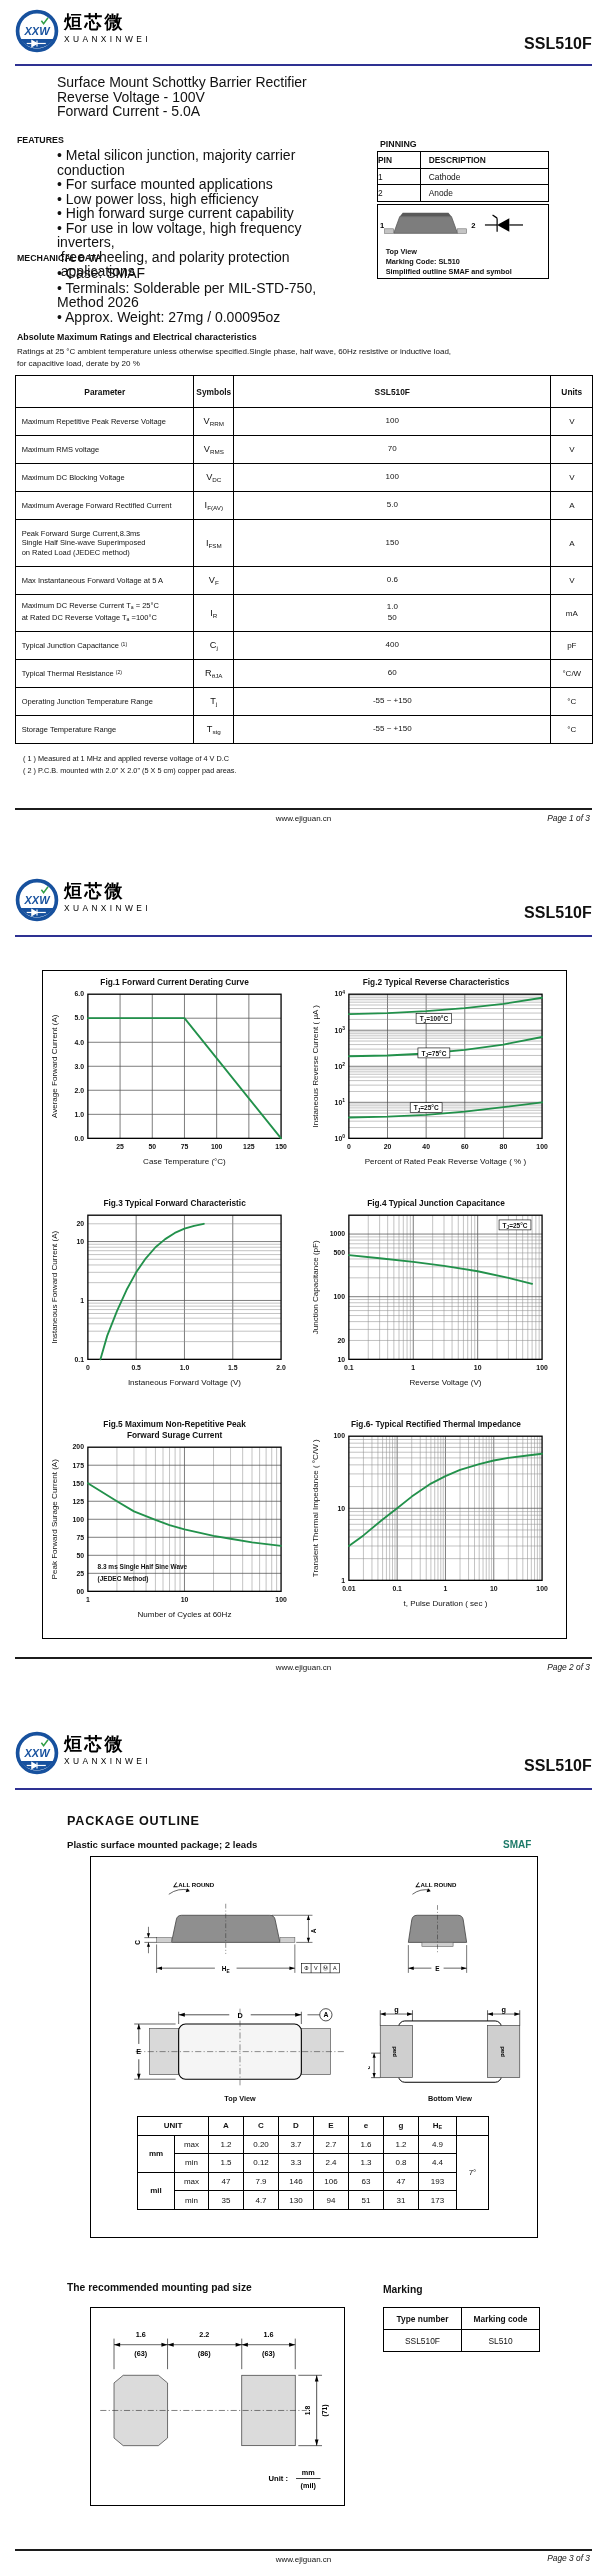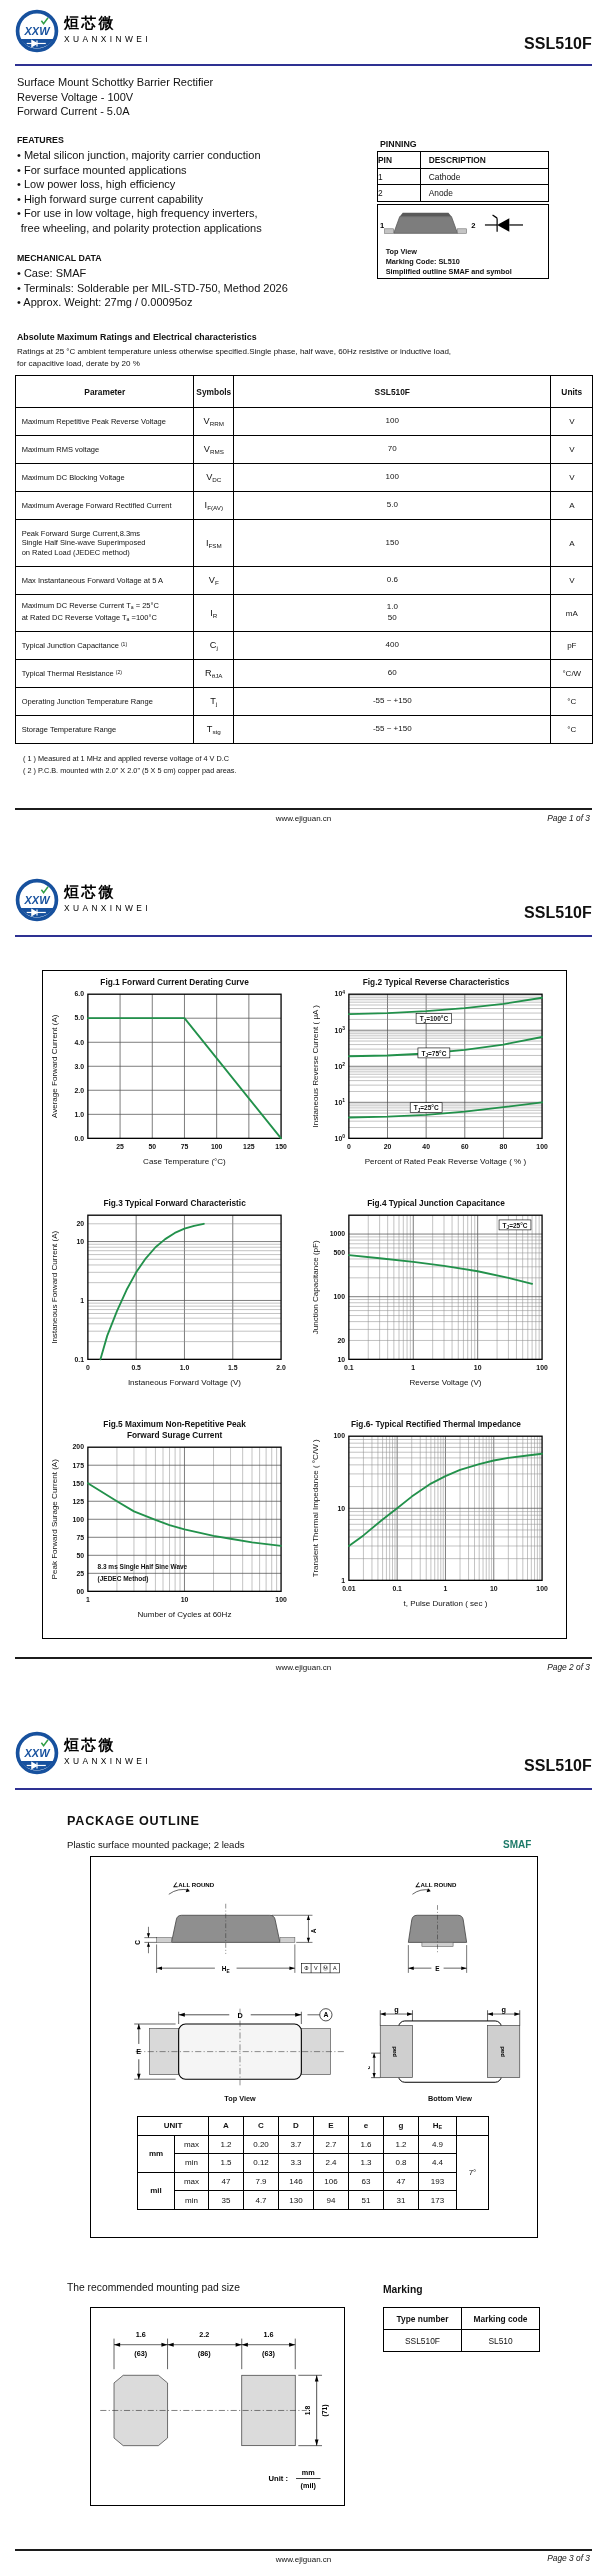--- a/index.html
+++ b/index.html
@@ -2,26 +2,26 @@
 <html style="font-size:12.2px"><head>
 <meta charset="utf-8">
 <style>
   html,body{margin:0;padding:0;background:#fff;}
   body{font-family:"Liberation Sans", sans-serif; color:#111;}
   #sheet{position:relative;width:607px;height:2576px;background:#fff;overflow:hidden;}
   .abs{position:absolute;}
   .page{position:absolute;left:0;width:607px;}
   
   .hdr-rule{position:absolute;left:15.3px;right:15.3px;height:2.3px;background:#2e3192;}
-  .brand-cn{font-size:15px;font-weight:bold;letter-spacing:2.3px;line-height:23px;color:#000;}
+  .brand-cn{font-size:18px;font-weight:bold;letter-spacing:2.3px;line-height:23px;color:#000;}
   .brand-en{font-size:8.4px;letter-spacing:3.4px;color:#000;margin-top:0.8px;}
   .partnum{position:absolute;right:15.3px;font-size:16px;font-weight:bold;}
   
   .sec-title{font-weight:bold;font-size:8.8px;}
-  .txt11 .ln{font-size:11px;line-height:14.5px;}
+  .txt11 .ln{font-size:14px;line-height:14.5px;margin-left:40px;}
   .txt-note .ln{font-size:7.3px;line-height:11.5px;}
   .cond .ln{font-size:8px;line-height:12px;}
   
   table{border-collapse:collapse;}
   .pin-table{width:172px;border:1.5px solid #000;table-layout:fixed;}
   .pin-table th,.pin-table td{border:0.8px solid #000;font-size:8.4px;height:15.3px;padding:0 0 0 7.7px;text-align:left;}
   .pin-table th{font-weight:bold;}
   .pin-table .c0{width:42px;padding:0;}
   
   .pkg-box{border:1.1px solid #000;background:#fff;}
@@ -581,21 +581,21 @@
         <use href="#logo-def"></use>
       </svg>
     <div class="abs" style="left:64px;top:10.7px">
       <div class="brand-cn">烜芯微</div>
       <div class="brand-en">XUANXINWEI</div>
     </div>
     <div class="partnum" style="top:35px">SSL510F</div>
     <div class="hdr-rule" style="top:66px"></div>
 
     <div class="abs" style="left:67px;top:92px;font-size:12.6px;font-weight:bold;letter-spacing:0.8px">PACKAGE  OUTLINE</div>
-    <div class="abs" style="left:67px;top:117px;font-size:9.6px;font-weight:normal">Plastic surface mounted package; 2 leads</div>
+    <div class="abs" style="left:67px;top:117px;font-size:9.6px;font-weight:bold">Plastic surface mounted package; 2 leads</div>
     <div class="abs teal" style="left:455px;top:117px;font-size:10px;font-weight:bold">SMAF</div>
 
     <div class="outline-box" style="left:90px;top:134px;width:446px;height:380px">
 
       <svg class="abs" style="left:19px;top:21.4px" width="245" height="122" viewBox="0 0 320 180">
         <text x="72" y="14" font-size="9" font-weight="bold">∠ALL ROUND</text>
         <path d="M66,24 q14,-10 30,-6" stroke="#000" fill="none" stroke-width="0.9"></path>
         <path d="M93,15 L97,19.5 L91,21 Z" fill="#000"></path>
         <path d="M85,55 L215,55 Q222,55 223,62 L230,95 L70,95 L77,62 Q78,55 85,55 Z" fill="#8f8f8f" stroke="#444" stroke-width="1.2"></path>
         <rect x="48" y="88" width="22" height="7" fill="#cfcfcf" stroke="#555" stroke-width="0.8"></rect>
@@ -777,21 +777,21 @@
               <td>130</td>
               <td>94</td>
               <td>51</td>
               <td>31</td>
               <td>173</td>
             </tr>
           </tbody>
       </table>
     </div>
 
-    <div class="abs" style="left:67px;top:560px;font-size:10.3px;font-weight:normal">The recommended mounting pad size</div>
+    <div class="abs" style="left:67px;top:560px;font-size:10.3px;font-weight:bold">The recommended mounting pad size</div>
 
     <div class="pad-box" style="left:90px;top:585px;width:253px;height:197px">
       <svg width="251" height="195" viewBox="0 0 328 255">
         <g stroke="#000" stroke-width="0.8">
           <line x1="30" y1="80" x2="30" y2="40"></line>
             <line x1="100" y1="80" x2="100" y2="40"></line>
           <line x1="197" y1="80" x2="197" y2="40"></line>
             <line x1="267" y1="80" x2="267" y2="40"></line>
           <line x1="30" y1="48" x2="100" y2="48"></line>
             <line x1="100" y1="48" x2="197" y2="48"></line>

